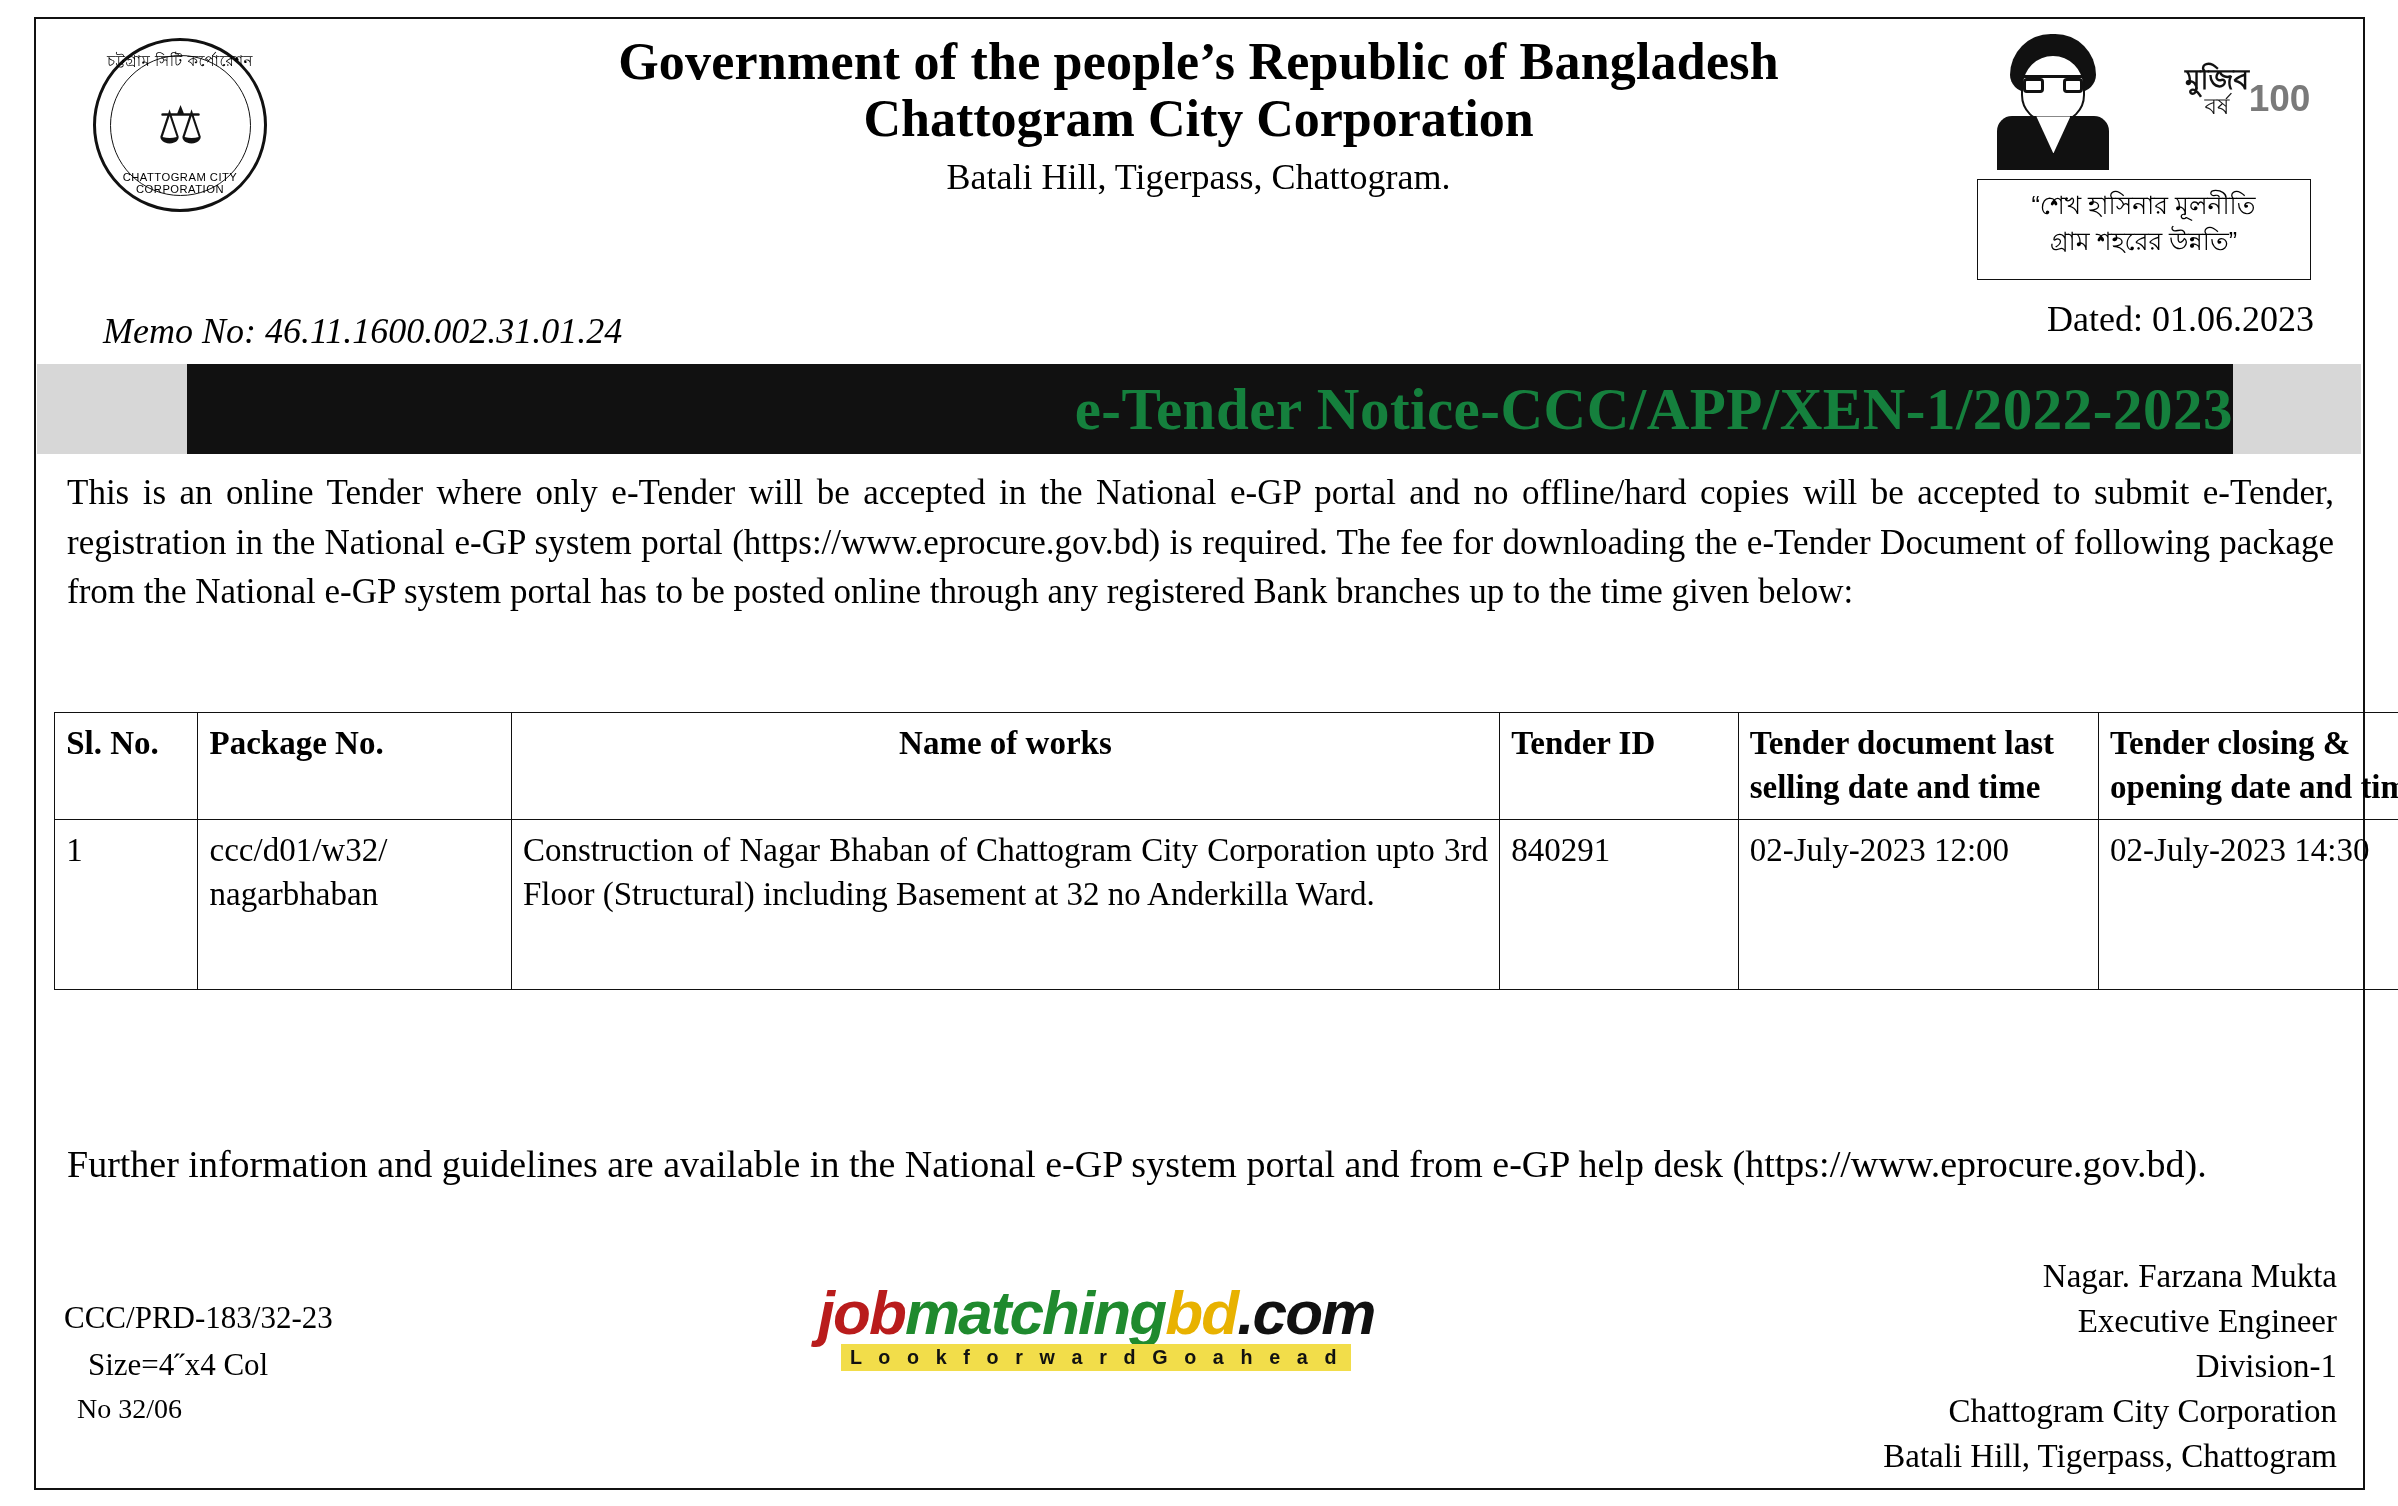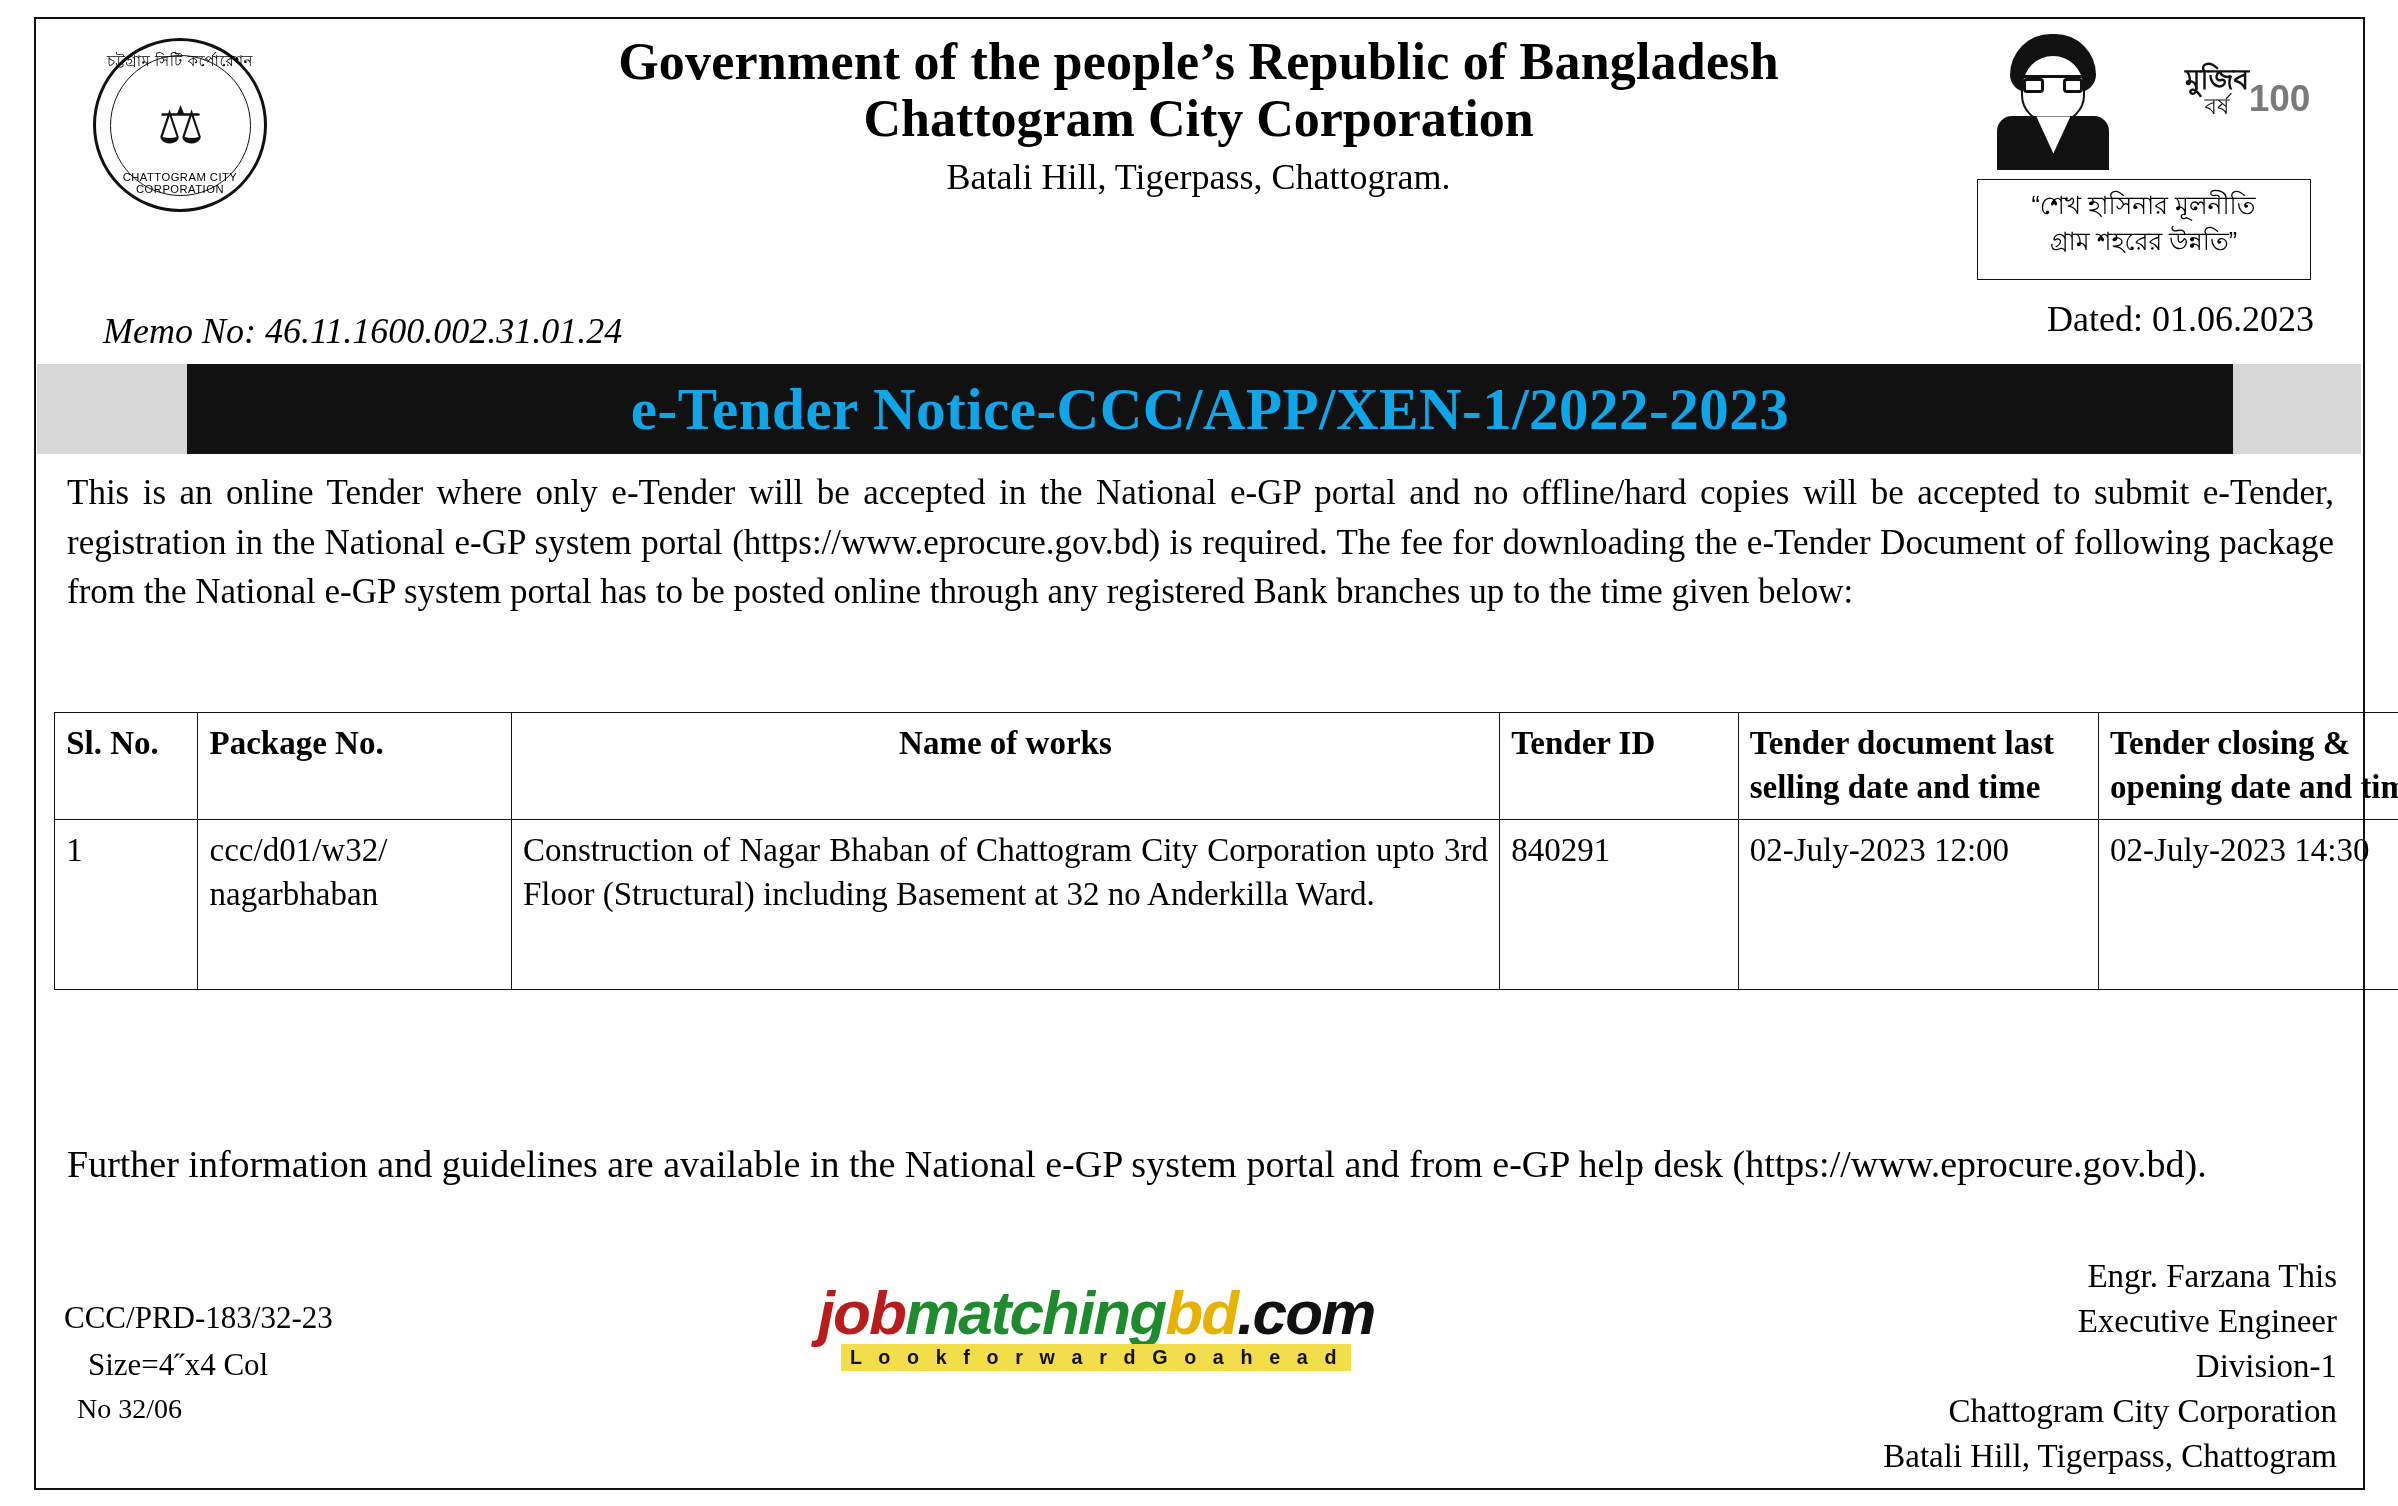--- a/index.html
+++ b/index.html
@@ -261,22 +261,22 @@
     height: 90px;
     background: #d7d7d7;
   }
   .title-bar {
     position: absolute;
     left: 187px;
     top: 364px;
     width: 2046px;
     height: 90px;
     background: #111;
-    color: #0ea5e9;
-    text-align: center;
+    color: #15803d;
+    text-align: right;
     font-size: 59px;
     font-weight: bold;
     line-height: 90px;
     letter-spacing: 0.5px;
   }
 
   
   .intro {
     position: absolute;
     left: 67px;
@@ -454,21 +454,21 @@
         <td>840291</td>
         <td>02-July-2023 12:00</td>
         <td>02-July-2023 14:30</td>
       </tr>
     </tbody>
   </table>
 
   <div class="further">Further information and guidelines are available in the National e-GP system portal and from e-GP help desk (https://www.eprocure.gov.bd).</div>
 
   <div class="sign-block">
-    <div>Engr. Farzana  This</div>
+    <div>Nagar. Farzana  Mukta</div>
     <div>Executive Engineer</div>
     <div>Division-1</div>
     <div>Chattogram City Corporation</div>
     <div>Batali Hill, Tigerpass, Chattogram</div>
   </div>
 
   <div class="left-footer">
     <div class="l1">CCC/PRD-183/32-23</div>
     <div class="l2">Size=4˝x4 Col</div>
     <div class="l3">No 32/06</div>

